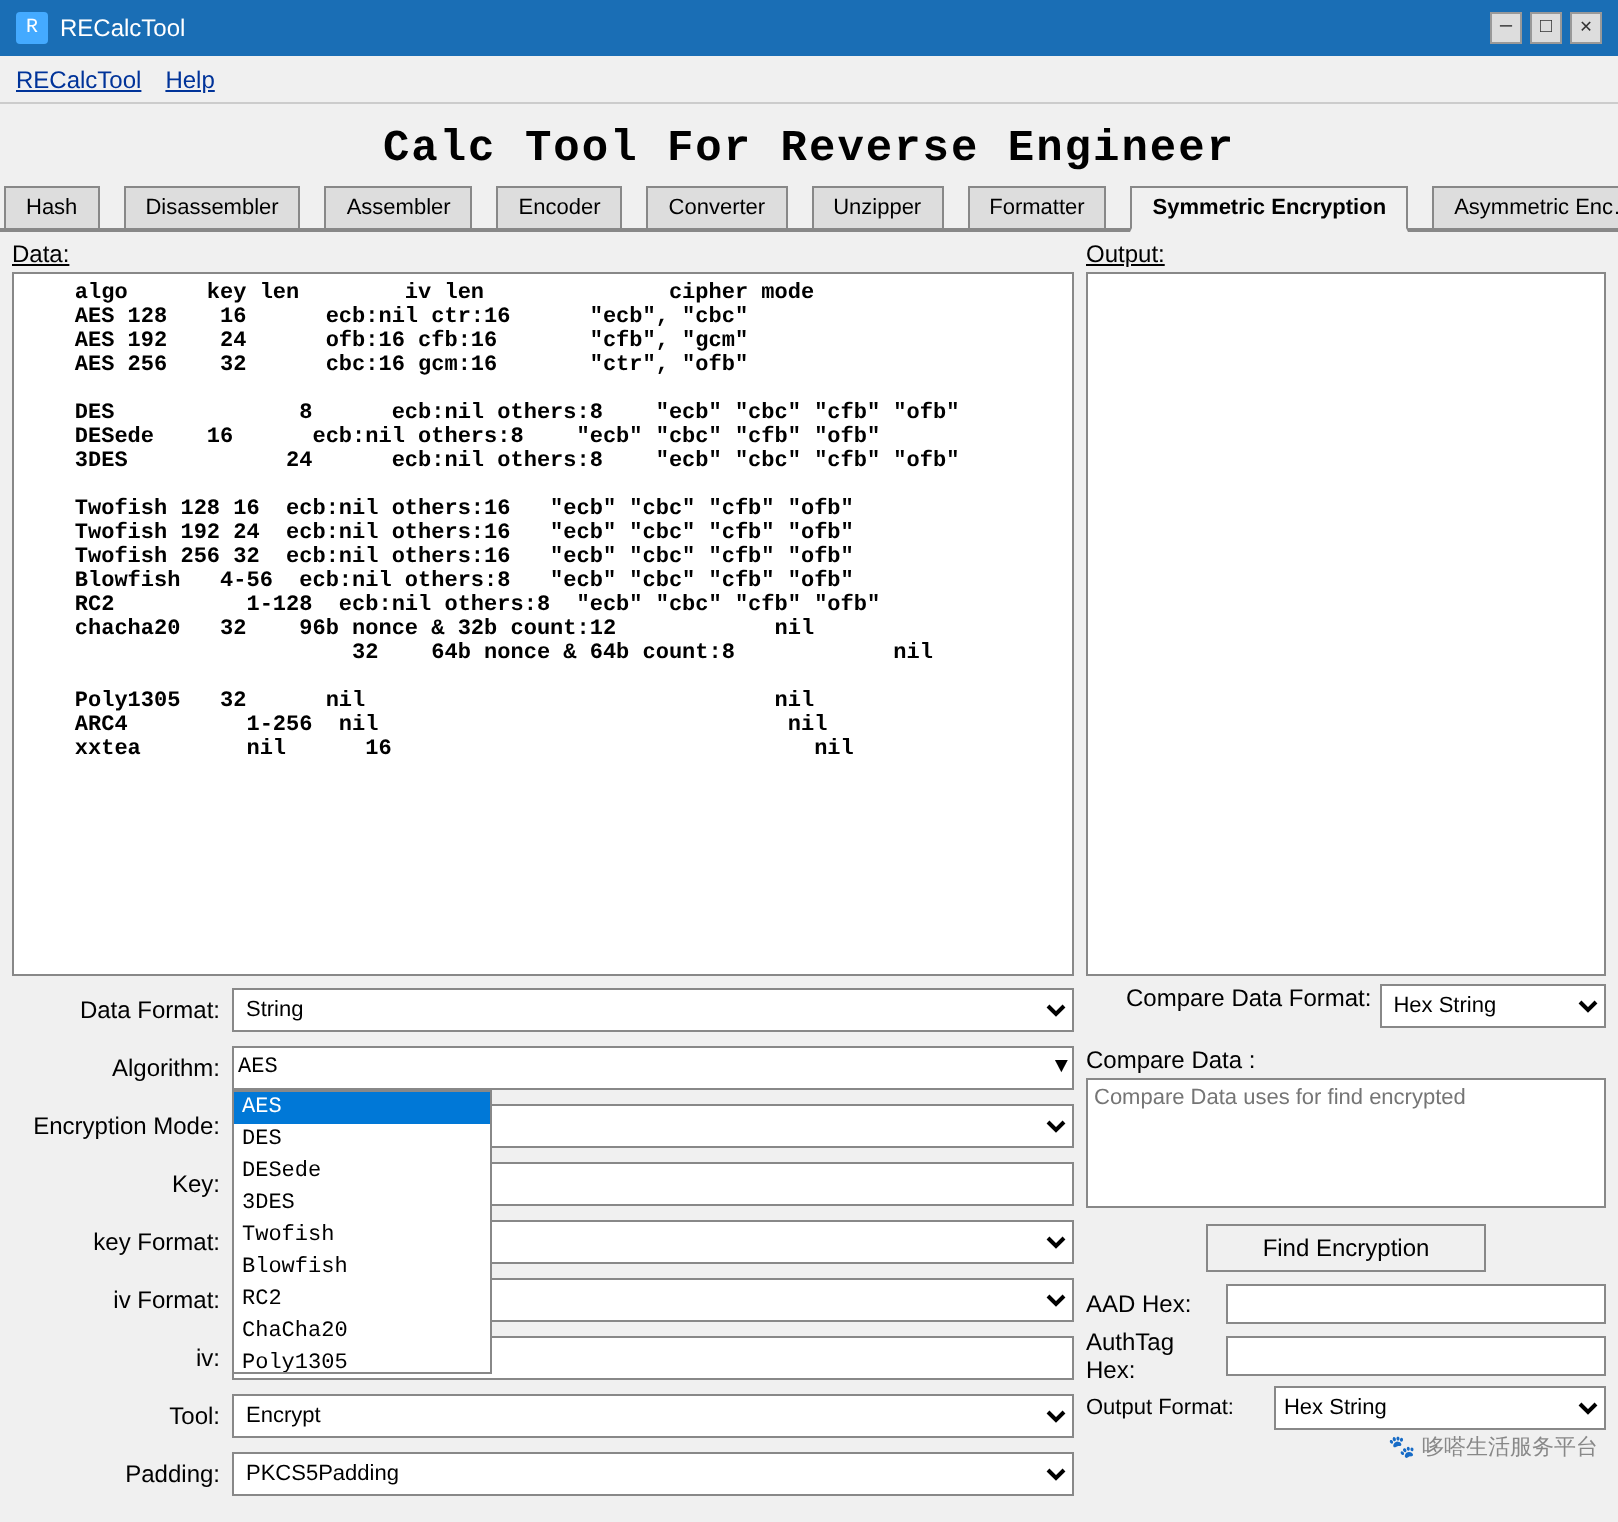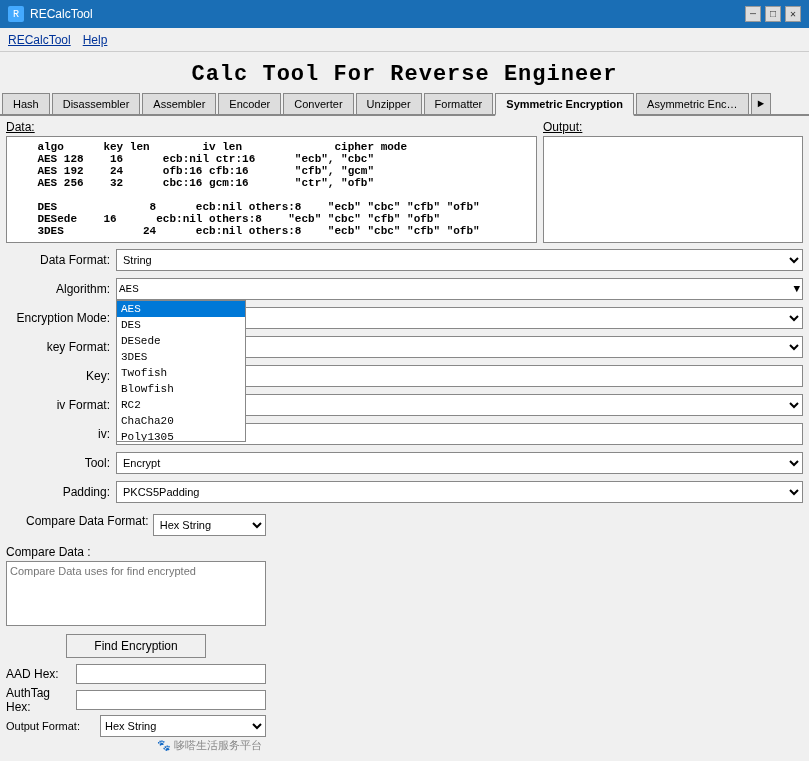--- a/index.html
+++ b/index.html
@@ -89,21 +89,21 @@
       align-items: flex-end;
     }
     .tab {
       padding: 4px 10px;
       border: 1px solid #888;
       border-bottom: none;
       background: #ddd;
       cursor: pointer;
       font-size: 11px;
       font-family: Arial, sans-serif;
-      margin-right: 2px;
+      margin-right: 12px;
       white-space: nowrap;
     }
     .tab.active {
       background: #f0f0f0;
       border-bottom: 2px solid #f0f0f0;
       margin-bottom: -2px;
       font-weight: bold;
     }
     .tab-more {
       padding: 4px 6px;
@@ -162,21 +162,20 @@
       background: white;
       padding: 4px;
       font-family: 'Courier New', Courier, monospace;
       font-size: 11px;
       resize: none;
     }
     .controls-section {
       display: flex;
       gap: 6px;
       margin-top: 4px;
-      flex-direction: column;
     }
     .left-controls {
       flex: 1;
     }
     .right-controls {
       width: 260px;
     }
     .form-row {
       display: flex;
       align-items: center;
@@ -436,31 +435,31 @@
           <option>ECB</option>
           <option>CBC</option>
           <option>CFB</option>
           <option>OFB</option>
           <option>CTR</option>
           <option>GCM</option>
         </select>
       </div>
 
       <div class="form-row">
+        <span class="form-label">Key:</span>
+        <input class="form-input" type="text" style="">
+      </div>
+
+      <div class="form-row">
         <span class="form-label">key Format:</span>
         <select class="form-select">
           <option>Hex</option>
           <option>String</option>
           <option>Base64</option>
         </select>
-      </div>
-
-      <div class="form-row">
-        <span class="form-label">Key:</span>
-        <input class="form-input" type="text" style="">
       </div>
 
       <div class="form-row">
         <span class="form-label">iv Format:</span>
         <select class="form-select">
           <option>Hex</option>
           <option>String</option>
           <option>Base64</option>
         </select>
       </div>

